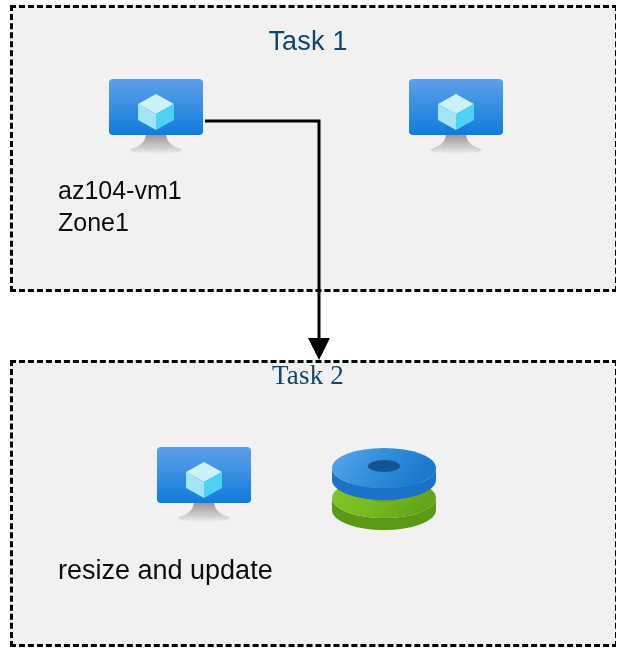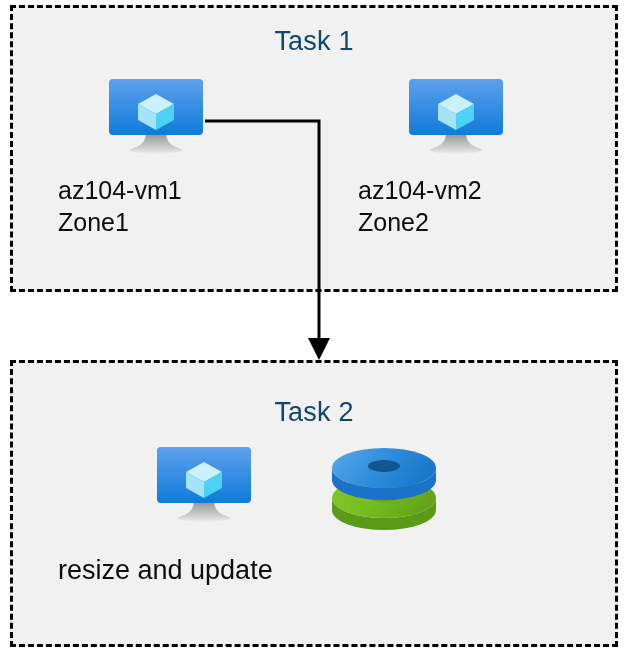--- a/index.html
+++ b/index.html
@@ -10,21 +10,20 @@
   }
   body {
     font-family: "Liberation Sans", sans-serif;
   }
   #canvas {
     position: relative;
     width: 616px;
     height: 654px;
     background: #ffffff;
     overflow: hidden;
-    padding-left: 12px;
   }
 
   
   .task-box {
     position: absolute;
     background: #f1f1f1;
     box-sizing: border-box;
     border: 3px dashed #000000;
   }
   #task1-box { left: 10px;  top: 5px;   width: 608px; height: 287px; }
@@ -36,21 +35,21 @@
     width: 100%;
     text-align: center;
     color: #11466e;
     font-size: 27px;
     font-family: "Liberation Sans", sans-serif;
     letter-spacing: 0.2px;
     line-height: 1;
     white-space: nowrap;
   }
   #task1-title { top: 28px; }
-  #task2-title { top: 399px; }
+  #task2-title { top: 362px; font-family: Liberation Serif, serif; }
 
   
   .node-label {
     position: absolute;
     text-align: left;
     color: #0d0d0d;
     font-size: 25px;
     font-family: "Liberation Sans", sans-serif;
     line-height: 32px;
     white-space: pre;
@@ -139,22 +138,20 @@
     </defs>
     <path d="M38 54 h20 c0 9 4 13 12 16 v2 H26 v-2 c8 -3 12 -7 12 -16 z" fill="url(#stand2)"></path>
     <ellipse cx="48" cy="72" rx="26" ry="4" fill="url(#base2)"></ellipse>
     <rect x="1" y="1" width="94" height="56" rx="4" ry="4" fill="url(#scr2)"></rect>
     <g>
       <polygon points="48,16 66,26 48,36 30,26" fill="#cbf1fb"></polygon>
       <polygon points="30,26 48,36 48,52 30,42" fill="#a5e3f7"></polygon>
       <polygon points="66,26 66,42 48,52 48,36" fill="#4cd2f5"></polygon>
     </g>
   </svg>
-  <div id="vm2-label" class="node-label">az104-vm2
-Zone2</div>
 
   <div id="task2-box" class="task-box"></div>
   <div id="task2-title" class="task-title">Task 2</div>
 
   <svg id="vm3-icon" class="icon-vm" viewBox="0 0 96 80">
     <defs>
       <linearGradient id="scr3" x1="0" y1="0" x2="0" y2="1">
         <stop offset="0" stop-color="#5ea0ec"></stop>
         <stop offset="1" stop-color="#0f7bdb"></stop>
       </linearGradient>

